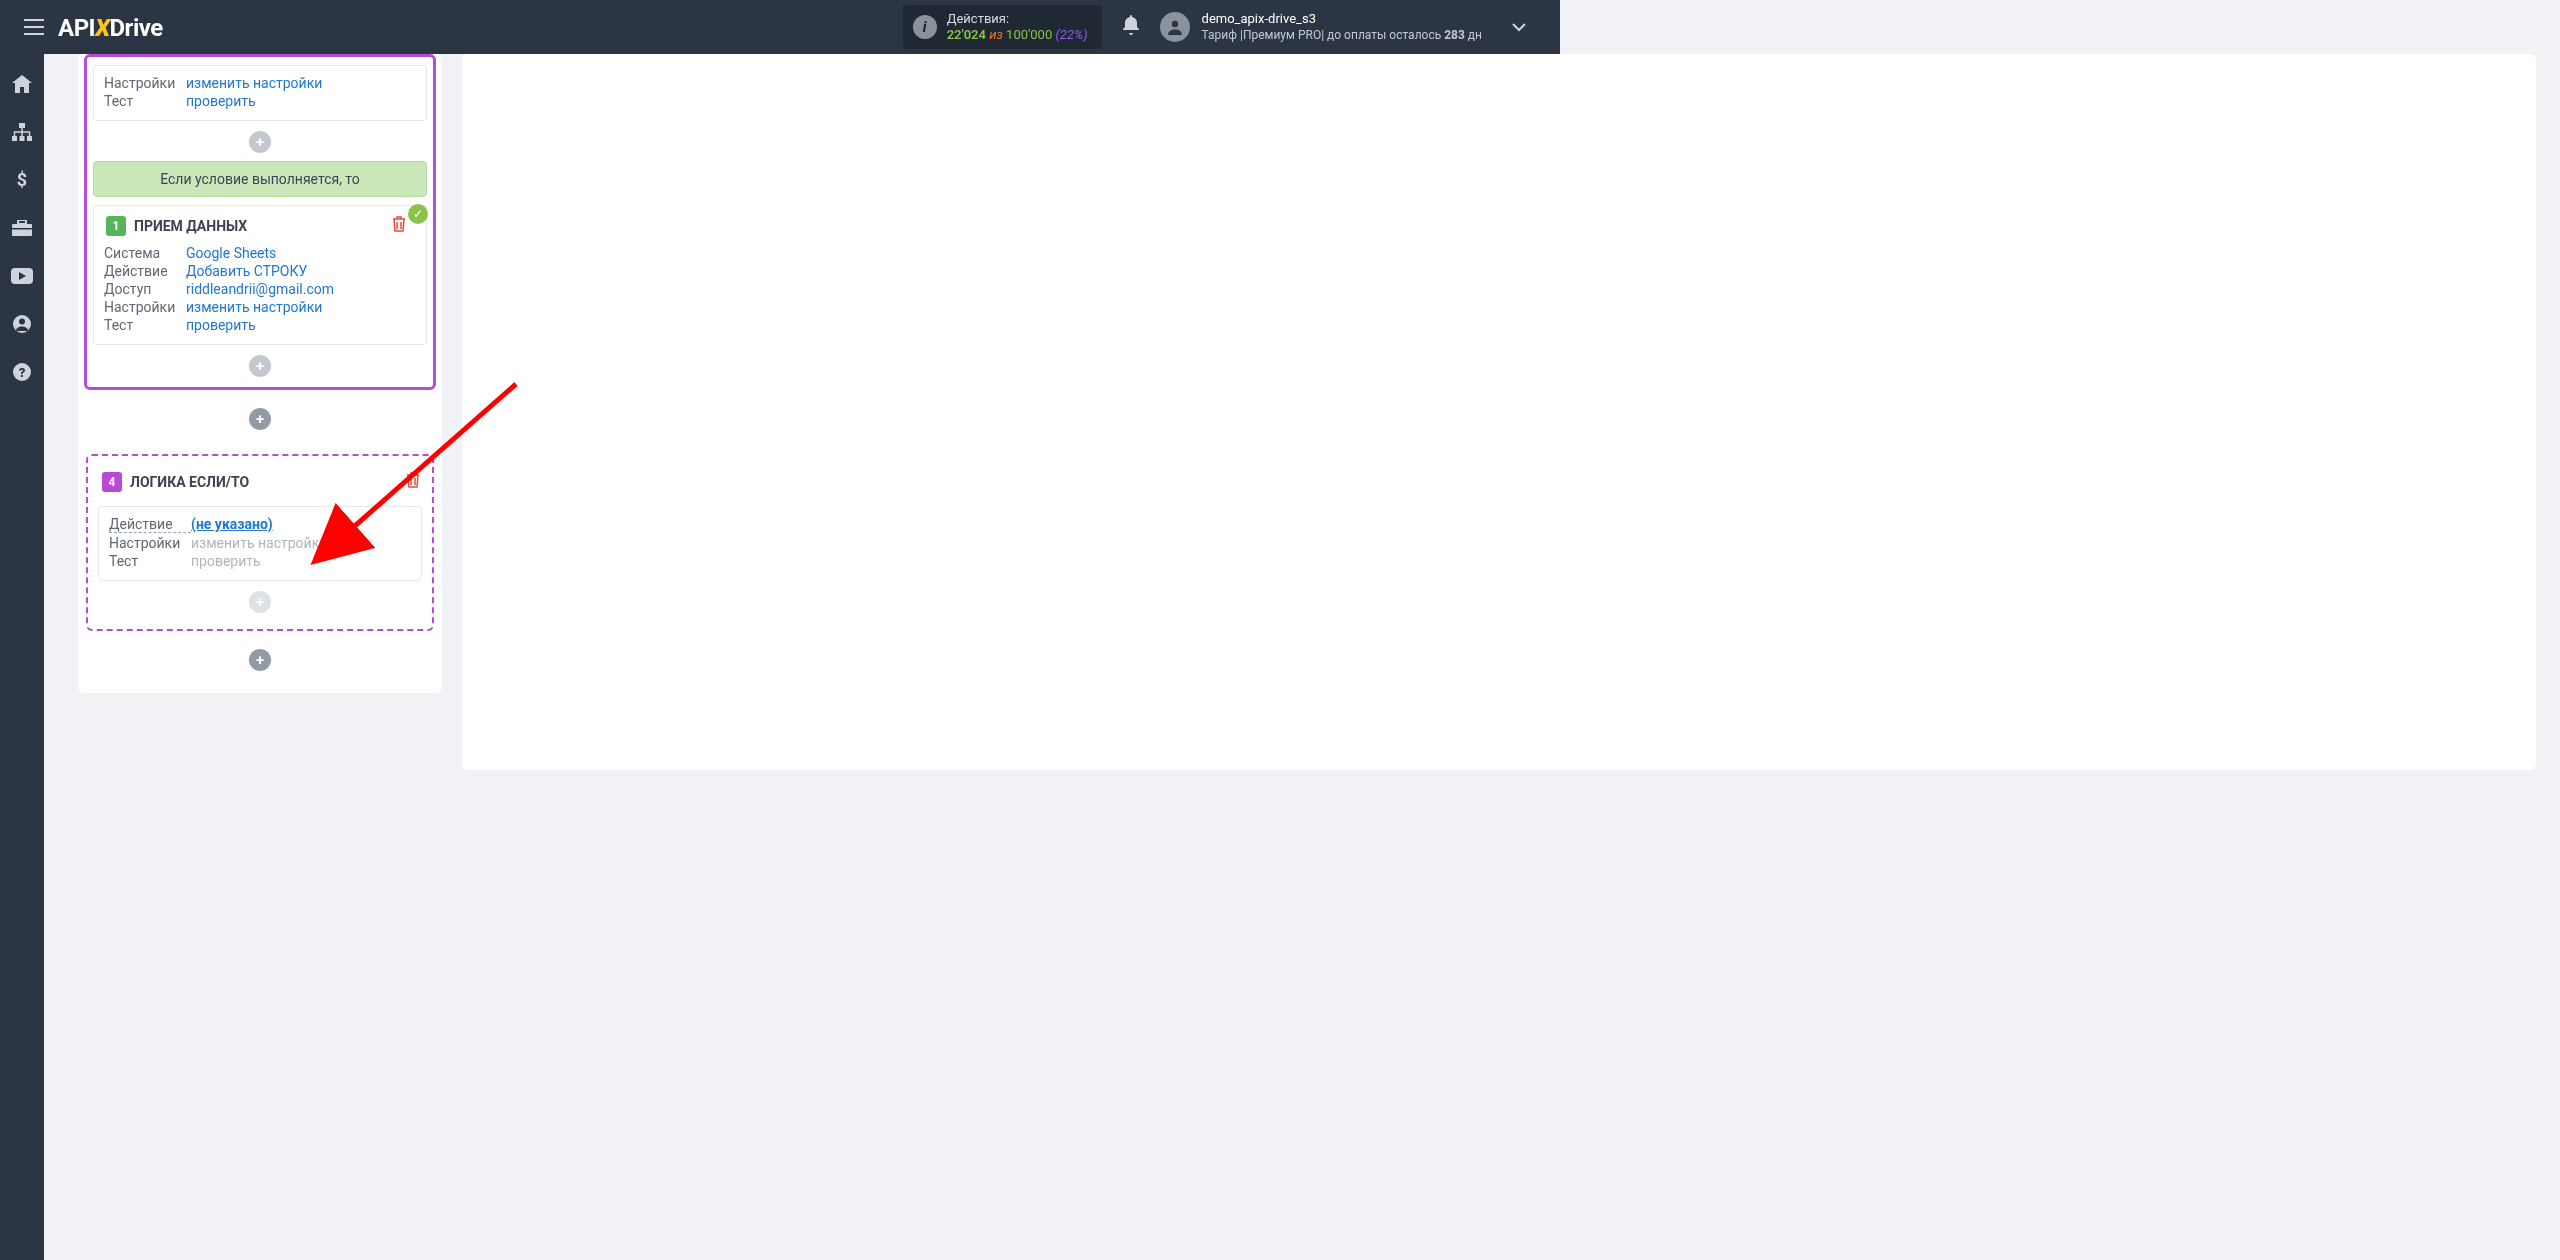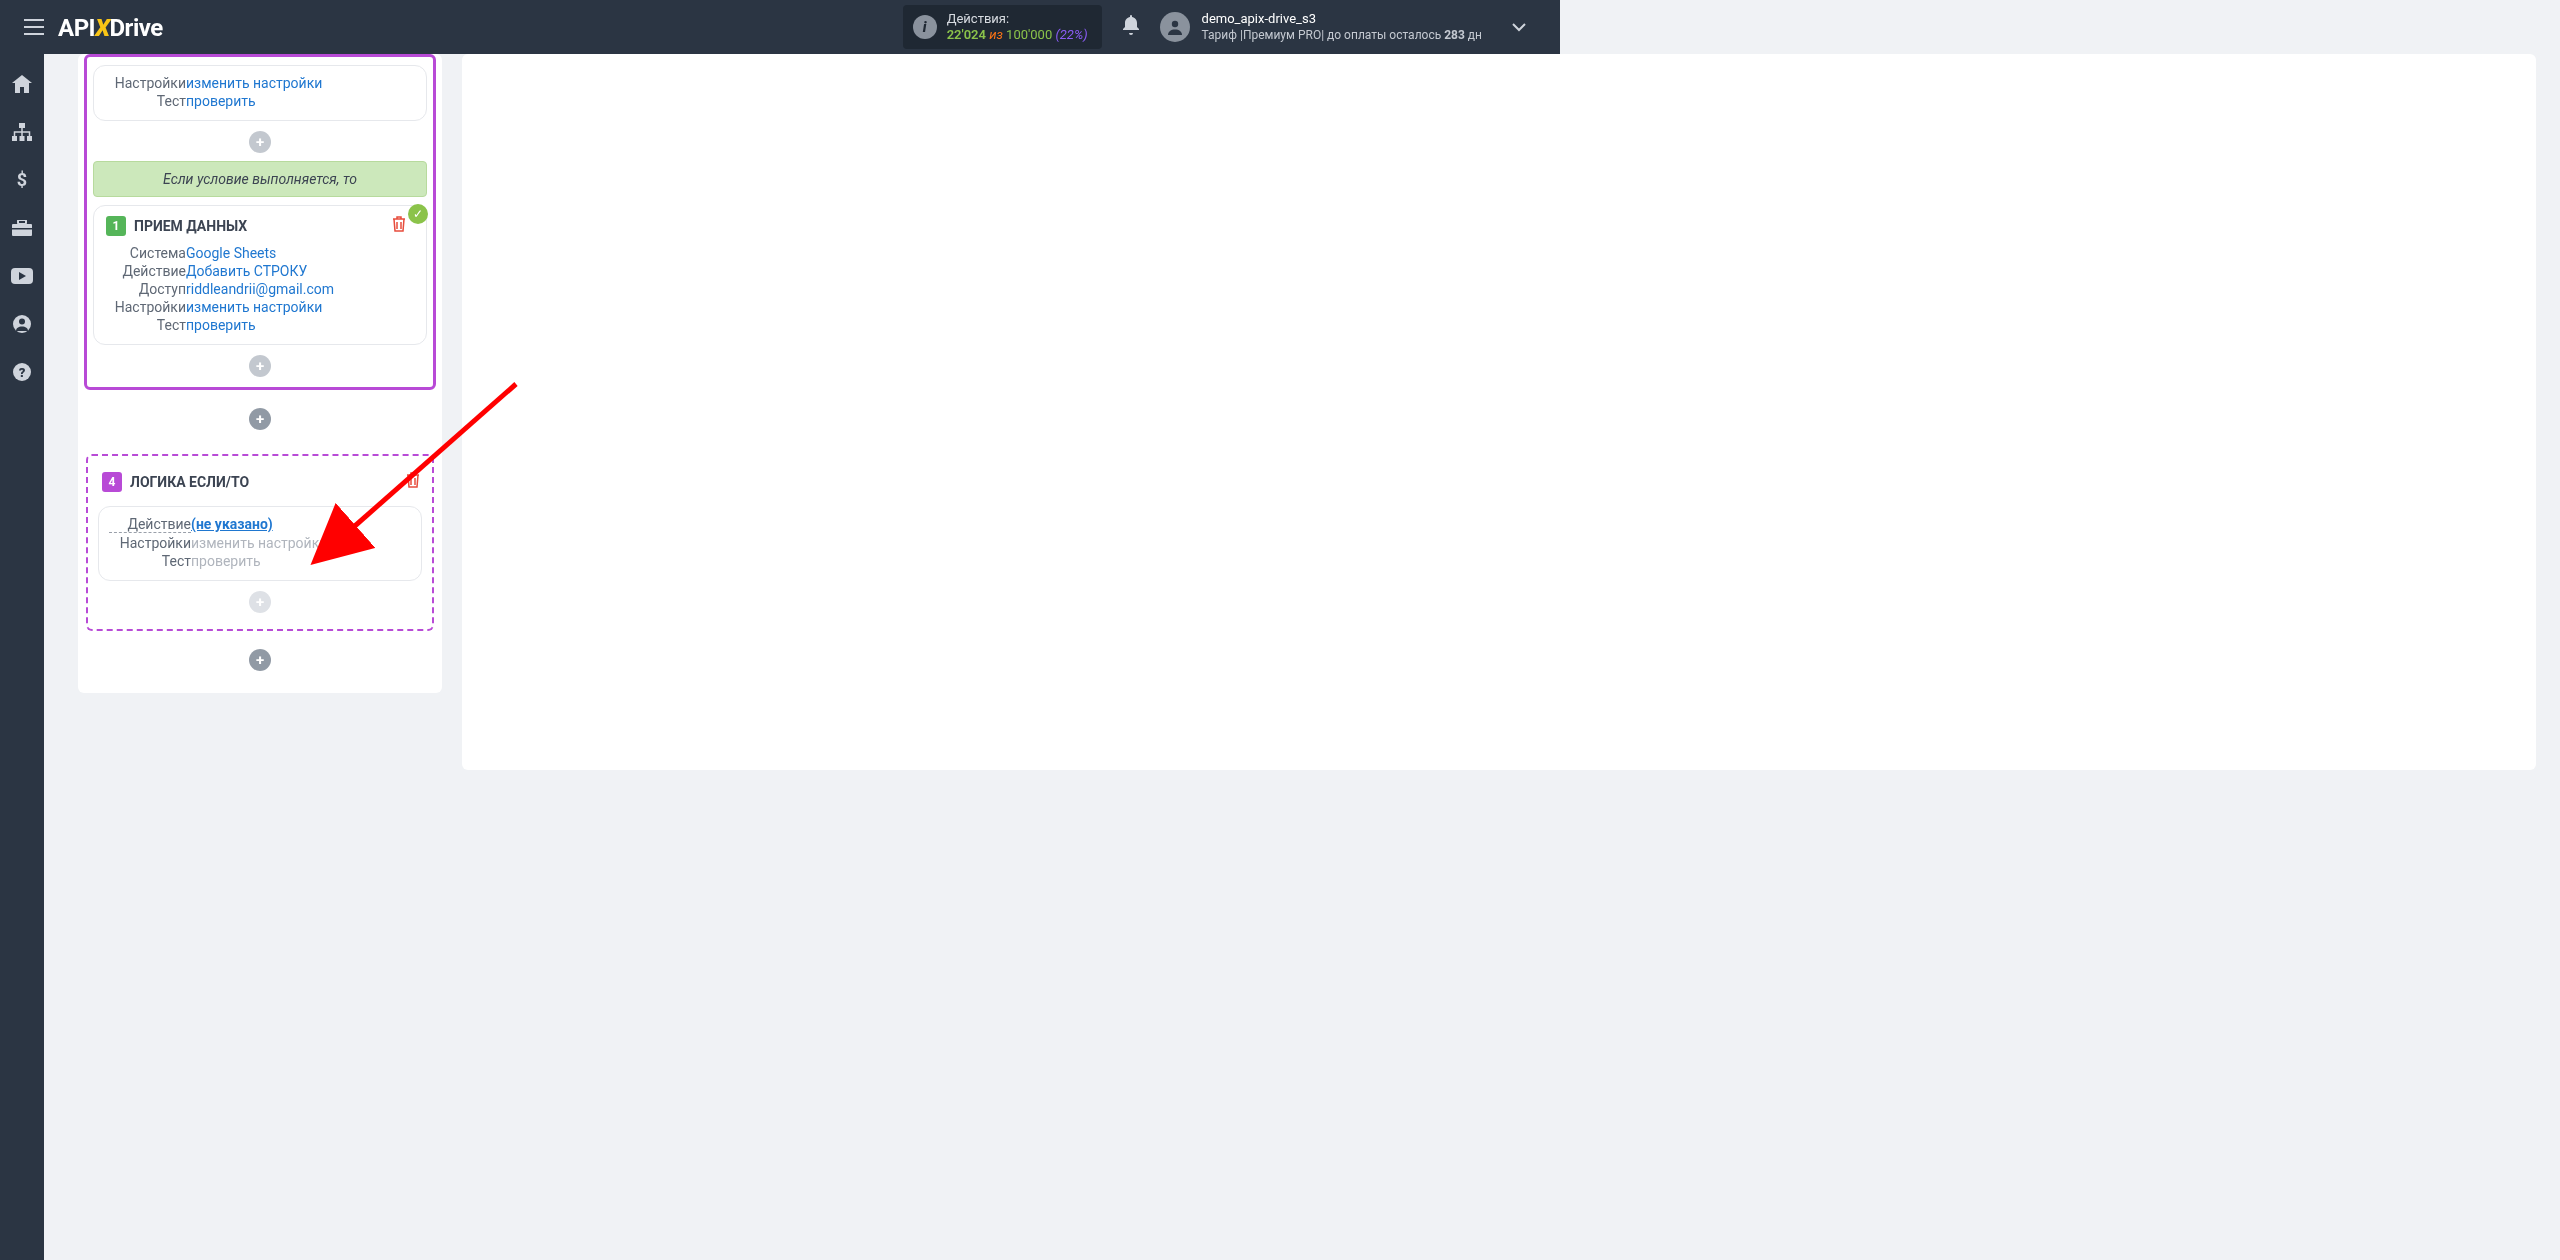--- a/index.html
+++ b/index.html
@@ -27,39 +27,39 @@
 
   .sidebar { position: absolute; left: 0; top: 54px; bottom: 0; width: 44px; background: #2b3543; display: flex; flex-direction: column; align-items: center; padding-top: 16px; gap: 20px; }
   .sidebar-icon { color: #cfd4dc; font-size: 18px; width: 44px; height: 28px; display: flex; align-items: center; justify-content: center; }
 
   .content { position: absolute; left: 44px; right: 0; top: 54px; bottom: 0; overflow: hidden; }
   .left-panel { position: absolute; left: 34px; top: 0; width: 364px; background: #fff; border-radius: 6px; padding: 0 0 22px 0; }
   .right-panel { position: absolute; left: 418px; right: 24px; top: 0; height: 716px; background: #fff; border-radius: 6px; }
 
   .purple-container { margin: 0 6px 0 6px; border: 3px solid #b84ad6; border-radius: 6px; padding: 6px 6px 10px 6px; }
 
-  .card { background: #fff; border: 1px solid #e6e8ec; border-radius: 12px; padding: 8px 18px 10px 10px; margin: 2px 0; text-align: right; }
+  .card { background: #fff; border: 1px solid #e6e8ec; border-radius: 4px; padding: 8px 18px 10px 10px; margin: 2px 0; }
   .card-rows { font-size: 14px; color: #5f6875; }
   .card-row { display: flex; padding: 1px 0; }
   .card-row .label { width: 82px; color: #5f6875; }
   .card-row .link { color: #1f77d0; cursor: pointer; }
   .card-row .disabled { color: #b0b5bd; }
   .card-row .underline-dash { border-bottom: 1px dashed #9aa0aa; }
   .card-row .link-underline { text-decoration: underline; font-weight: 700; }
 
   .card-header { display: flex; align-items: center; gap: 8px; padding: 2px 2px 8px 2px; font-size: 14px; font-weight: 700; color: #3c4452; position: relative; }
   .num-badge { background: #55b559; width: 20px; height: 20px; border-radius: 3px; color: #fff; font-size: 12px; font-weight: 700; display: flex; align-items: center; justify-content: center; }
   .num-badge.purple { background: #b84ad6; }
   .trash { position: absolute; right: 2px; top: 2px; color: #e74c3c; cursor: pointer; }
   .check-badge { position: absolute; right: -2px; top: -2px; width: 20px; height: 20px; background: #8bc34a; border-radius: 50%; display: flex; align-items: center; justify-content: center; color: #fff; font-size: 12px; }
 
   .add-btn { width: 22px; height: 22px; background: #c3c8cf; border-radius: 50%; display: flex; align-items: center; justify-content: center; color: #fff; font-size: 15px; font-weight: 700; margin: 10px auto 0 auto; cursor: pointer; }
   .add-btn.lighter { background: #dee1e6; }
 
-  .condition-bar { background: #cce8bb; border: 1px solid #b7da9d; border-radius: 4px; padding: 9px 10px; text-align: center; font-size: 14px; color: #3c4452; margin: 8px 0; font-style: italic; }
+  .condition-bar { background: #cce8bb; border: 1px solid #b7da9d; border-radius: 4px; padding: 9px 10px; text-align: center; font-size: 14px; color: #3c4452; margin: 8px 0; }
 
   .green-outline { position: relative; }
 
   .dashed-block { margin: 24px 8px 0 8px; border: 2px dashed #b84ad6; border-radius: 6px; padding: 14px 10px 16px 10px; }
   .dashed-block .card-header { padding-bottom: 12px; }
 
   .arrow-svg { position: absolute; pointer-events: none; }
 </style>
 </head>
 <body>

